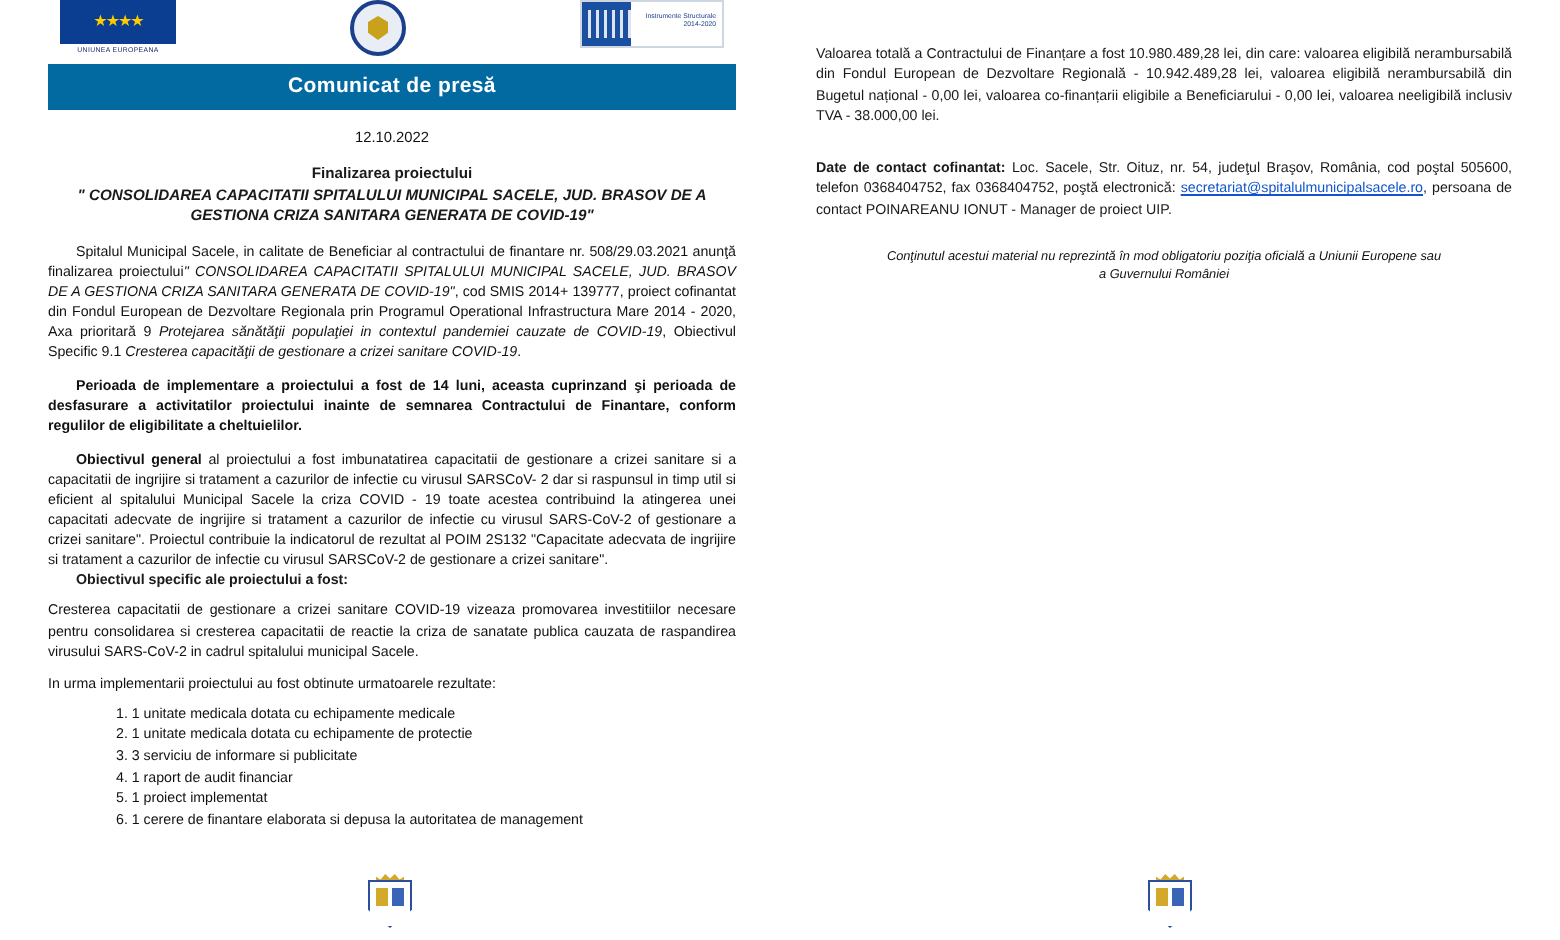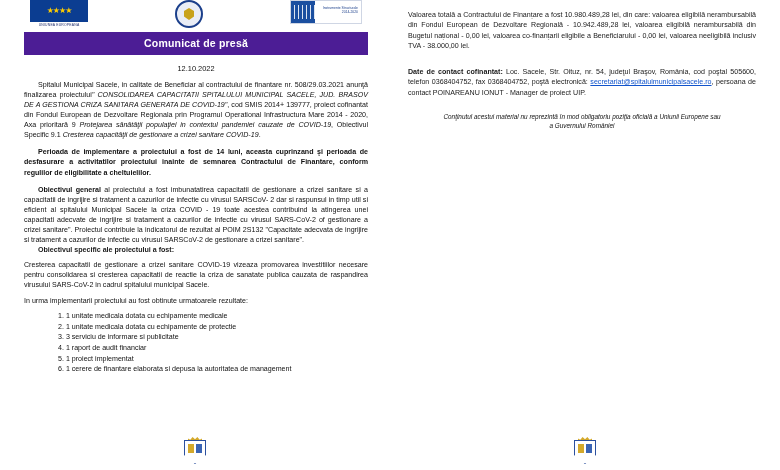--- a/index.html
+++ b/index.html
@@ -23,21 +23,21 @@
   .col {
     position: relative;
     width: 390px;
     height: 470px;
     box-sizing: border-box;
   }
   .col-left {
     padding: 0 22px 0 24px;
   }
   .col-right {
-    padding: 4px 24px 0 18px;
+    padding: 16px 24px 0 18px;
   }
 
   
   .logo-strip {
     position: relative;
     height: 26px;
     margin-top: 0;
     display: flex;
     align-items: flex-start;
     justify-content: space-between;
@@ -119,21 +119,21 @@
     top: 5px;
     font-size: 3.4px;
     color: #1b3f8b;
     text-align: right;
     line-height: 1.3;
   }
 
   
   .press-banner {
     margin-top: 6px;
-    background: #4c1d95;
+    background: #0369a1;
     color: #ffffff;
     text-align: center;
     font-size: 10.5px;
     font-weight: bold;
     padding: 5px 0 6px;
     letter-spacing: .2px;
   }
 
   
   .date-line {
@@ -298,20 +298,24 @@
             <div>2014-2020</div>
           </div>
         </div>
       </div>
     </div>
 
     <div class="press-banner">Comunicat de presă</div>
 
     <div class="date-line">12.10.2022</div>
 
+    <div class="title-block">
+      <div class="title-main">Finalizarea proiectului</div>
+      <div class="title-sub">" CONSOLIDAREA CAPACITATII SPITALULUI MUNICIPAL SACELE, JUD. BRASOV DE A GESTIONA CRIZA SANITARA GENERATA DE COVID-19"</div>
+    </div>
 
     <p class="body ind">
       <span>Spitalul Municipal Sacele, in calitate de Beneficiar al contractului de finantare nr. 508/29.03.2021 anunţă finalizarea proiectului</span><i>" CONSOLIDAREA CAPACITATII SPITALULUI MUNICIPAL SACELE, JUD. BRASOV DE A GESTIONA CRIZA SANITARA GENERATA DE COVID-19"</i><span>, cod SMIS 2014+ 139777, proiect cofinantat din Fondul European de Dezvoltare Regionala prin Programul Operational Infrastructura Mare 2014 - 2020, Axa prioritară 9</span> <i>Protejarea sănătăţii populaţiei in contextul pandemiei cauzate de COVID-19</i><span>, Obiectivul Specific 9.1</span> <i>Cresterea capacităţii de gestionare a crizei sanitare COVID-19</i><span>.</span>
     </p>
 
     <p class="body ind">
       <b class="lead">Perioada de implementare a proiectului a fost de 14 luni, aceasta cuprinzand şi perioada de desfasurare a activitatilor proiectului inainte de semnarea Contractului de Finantare, conform regulilor de eligibilitate a cheltuielilor.</b>
     </p>
 
     <p class="body ind">

